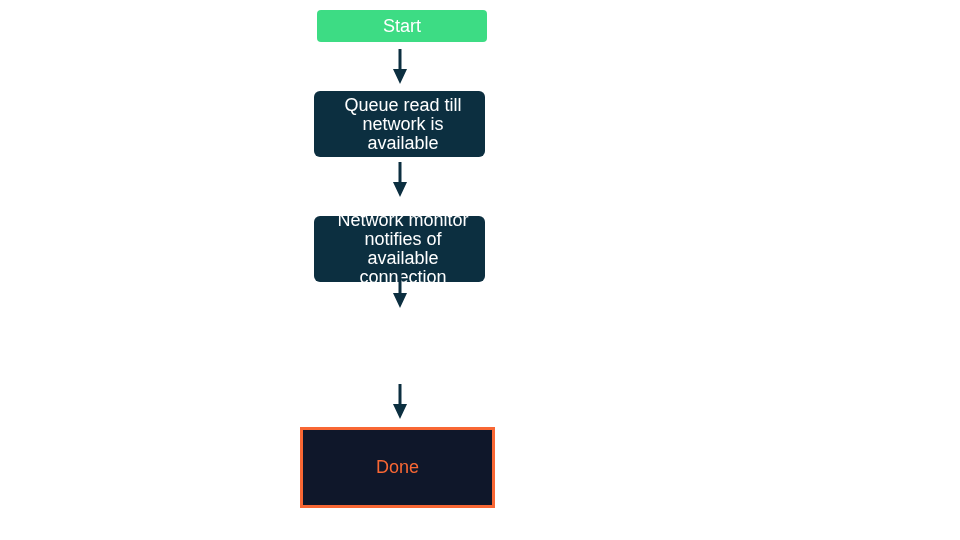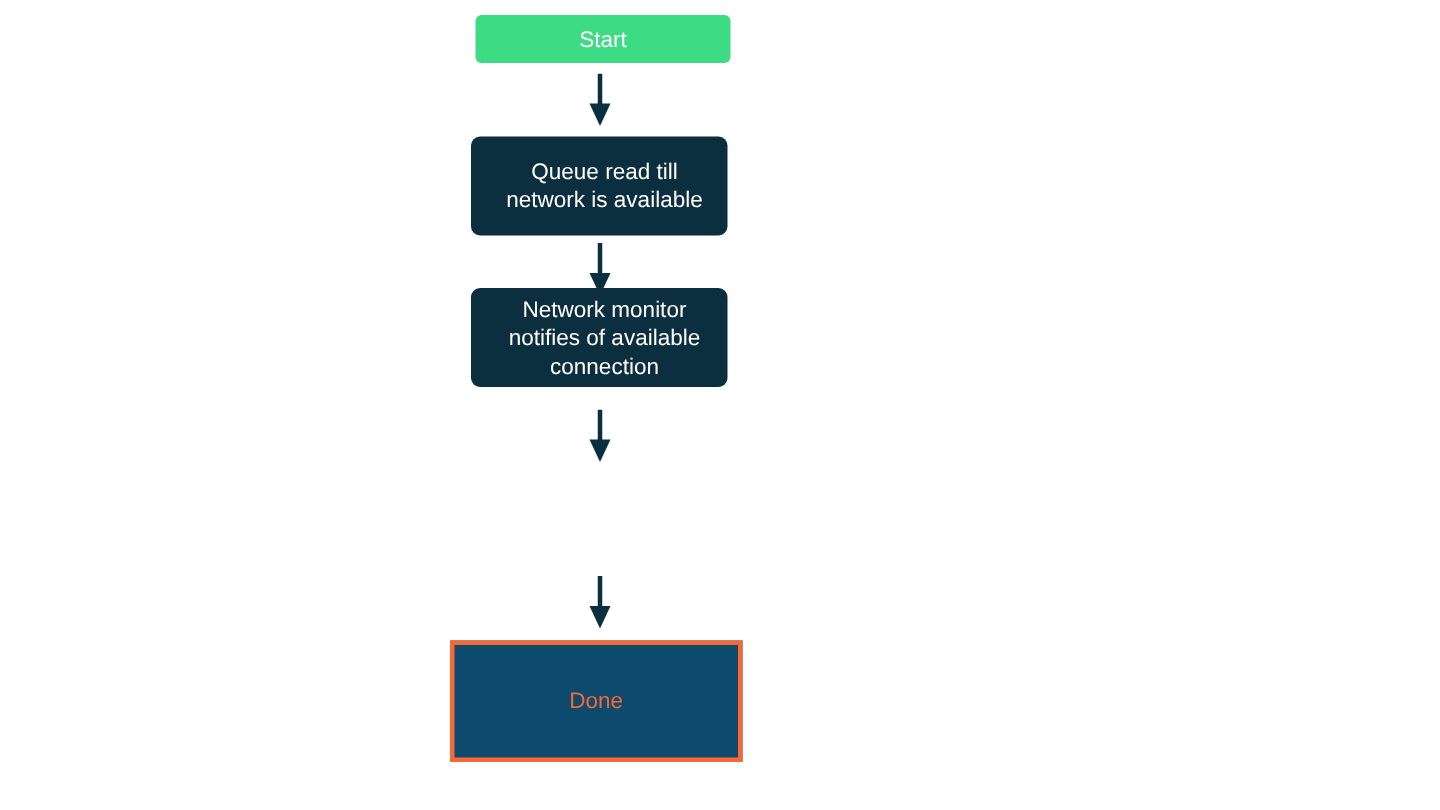--- a/index.html
+++ b/index.html
@@ -15,21 +15,21 @@
     font-family: "Liberation Sans", sans-serif;
     overflow: hidden;
   }
   .node {
     position: absolute;
     box-sizing: border-box;
     display: flex;
     align-items: center;
     justify-content: center;
     text-align: center;
-    font-size: 15px;
+    font-size: 18px;
     line-height: 19px;
     padding: 4px 10px;
   }
   .node-start {
     left: 317px;
     top: 10px;
     width: 170px;
     height: 32px;
     background: #3ddc84;
     color: #ffffff;
@@ -37,28 +37,28 @@
   }
   .node-process {
     left: 314px;
     width: 171px;
     background: #0c2f40;
     color: #ffffff;
     border-radius: 6px;
     padding-left: 17px;
   }
   .node-p1 { top: 91px;  height: 66px; }
-  .node-p2 { top: 192px; height: 66px; }
+  .node-p2 { top: 216px; height: 66px; }
   .node-p3 { top: 313px; height: 67px; }
   .node-done {
     left: 300px;
     top: 427px;
     width: 195px;
     height: 81px;
-    background: #0c4a6e;
+    background: #0f172a;
     border: 3px solid #f86734;
     color: #f86734;
     border-radius: 0;
   }
   .arrow {
     position: absolute;
     left: 391px;
     width: 18px;
     height: 36px;
   }

